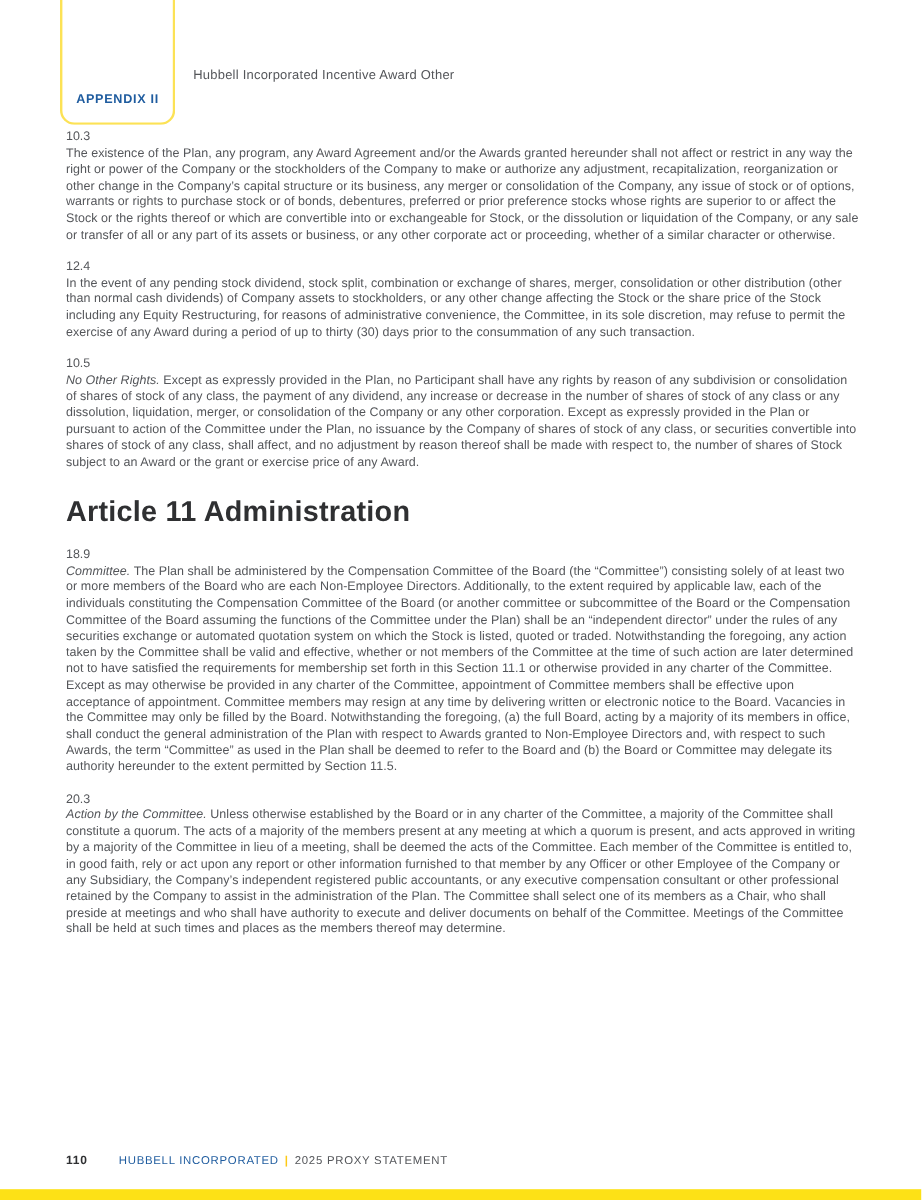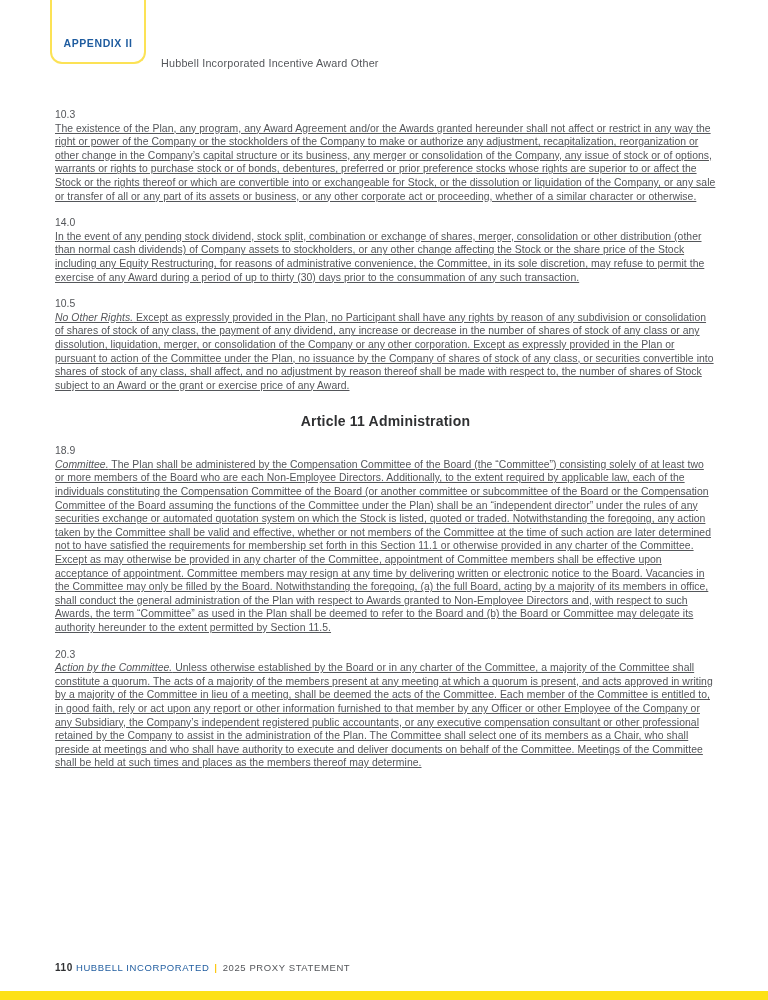--- a/index.html
+++ b/index.html
@@ -12,21 +12,21 @@
     overflow: hidden;
     font-family: "Liberation Sans", "DejaVu Sans", sans-serif;
     color: #54565a;
   }
   
   .appendix-badge {
     position: absolute;
     left: 50px;
     top: 0;
     width: 96px;
-    height: 64px;
+    height: 104px;
     border: 2px solid #fce255;
     border-top: none;
     border-radius: 0 0 12px 12px;
     display: flex;
     align-items: flex-end;
     justify-content: center;
     padding-bottom: 13px;
   }
   .appendix-badge .badge-label {
     color: #1f5c9f;
@@ -61,47 +61,45 @@
     font-size: 10.4px;
     line-height: 13.6px;
     color: #54565a;
   }
   .section-text {
     flex: 1;
     font-size: 10.4px;
     line-height: 13.6px;
     color: #54565a;
     letter-spacing: 0.05px;
-    text-decoration: underline;
   }
   .section-text i { font-style: italic; }
   .article-heading {
-    font-size: 14px;
+    font-size: 24px;
     font-weight: bold;
     color: #2f3032;
     letter-spacing: 0.2px;
     margin-top: 21px;
     margin-bottom: 15px;
-    text-align: center;
   }
   
   .footer {
     position: absolute;
     left: 55px;
     top: 962px;
     display: flex;
     align-items: baseline;
     font-size: 9.5px;
     letter-spacing: 0.6px;
     white-space: nowrap;
   }
   .footer .page-number {
     color: #2f3032;
     font-weight: bold;
-    margin-right: 3px;
+    margin-right: 26px;
     font-size: 10px;
   }
   .footer .company {
     color: #1f5c9f;
     font-weight: normal;
   }
   .footer .separator {
     color: #fdc916;
     margin: 0 5px;
     font-weight: bold;
@@ -129,21 +127,21 @@
   <div class="header-title">Hubbell Incorporated Incentive Award Other</div>
 
   <div class="content">
 
     <div class="section">
       <div class="section-number">10.3</div>
       <p class="section-text"><i></i><span>The existence of the Plan, any program, any Award Agreement and/or the Awards granted hereunder shall not affect or restrict in any way the right or power of the Company or the stockholders of the Company to make or authorize any adjustment, recapitalization, reorganization or other change in the Company’s capital structure or its business, any merger or consolidation of the Company, any issue of stock or of options, warrants or rights to purchase stock or of bonds, debentures, preferred or prior preference stocks whose rights are superior to or affect the Stock or the rights thereof or which are convertible into or exchangeable for Stock, or the dissolution or liquidation of the Company, or any sale or transfer of all or any part of its assets or business, or any other corporate act or proceeding, whether of a similar character or otherwise.</span></p>
     </div>
 
     <div class="section">
-      <div class="section-number">14.0</div>
+      <div class="section-number">12.4</div>
       <p class="section-text"><i></i><span>In the event of any pending stock dividend, stock split, combination or exchange of shares, merger, consolidation or other distribution (other than normal cash dividends) of Company assets to stockholders, or any other change affecting the Stock or the share price of the Stock including any Equity Restructuring, for reasons of administrative convenience, the Committee, in its sole discretion, may refuse to permit the exercise of any Award during a period of up to thirty (30) days prior to the consummation of any such transaction.</span></p>
     </div>
 
     <div class="section">
       <div class="section-number">10.5</div>
       <p class="section-text"><i>No Other Rights.</i><span> Except as expressly provided in the Plan, no Participant shall have any rights by reason of any subdivision or consolidation of shares of stock of any class, the payment of any dividend, any increase or decrease in the number of shares of stock of any class or any dissolution, liquidation, merger, or consolidation of the Company or any other corporation. Except as expressly provided in the Plan or pursuant to action of the Committee under the Plan, no issuance by the Company of shares of stock of any class, or securities convertible into shares of stock of any class, shall affect, and no adjustment by reason thereof shall be made with respect to, the number of shares of Stock subject to an Award or the grant or exercise price of any Award.</span></p>
     </div>
 
     <h1 class="article-heading">Article 11 Administration</h1>
 

